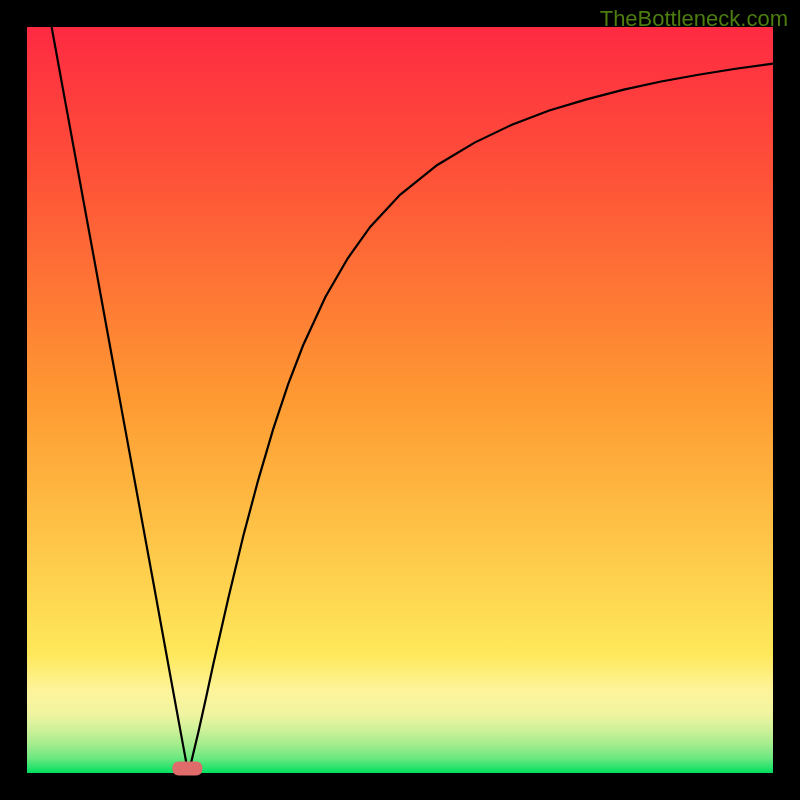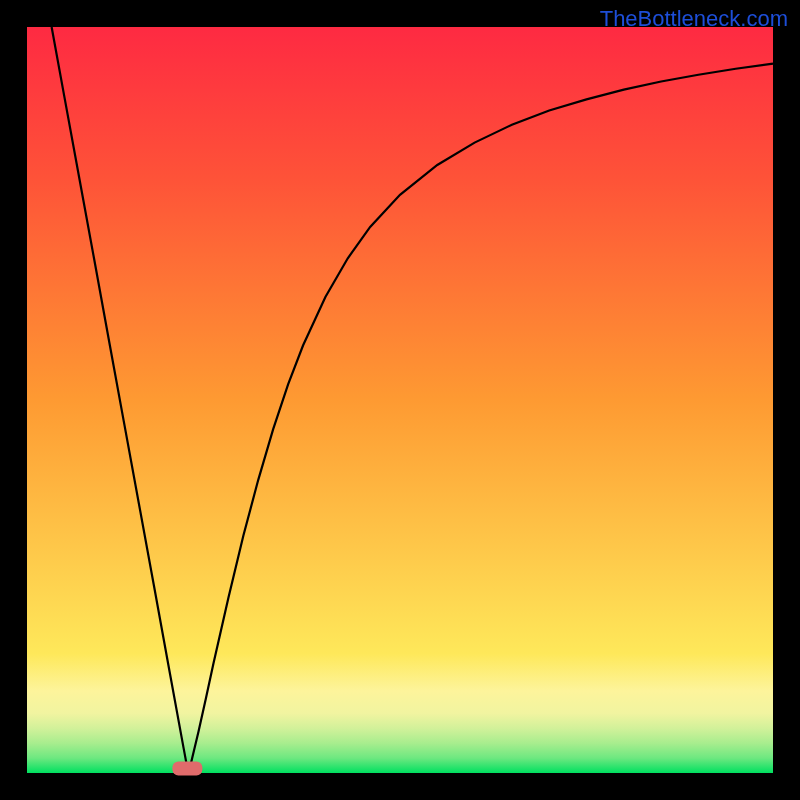--- a/index.html
+++ b/index.html
@@ -10,21 +10,21 @@
   }
   .chart-container {
     width: 800px;
     height: 800px;
     position: relative;
   }
   .watermark {
     position: absolute;
     top: 6px;
     right: 12px;
-    color: #1d4ed8;
+    color: #4d7c0f;
     font-size: 22px;
     font-family: Arial, Helvetica, sans-serif;
     z-index: 10;
   }
   svg {
     display: block;
   }
 </style>
 </head>
 <body>

